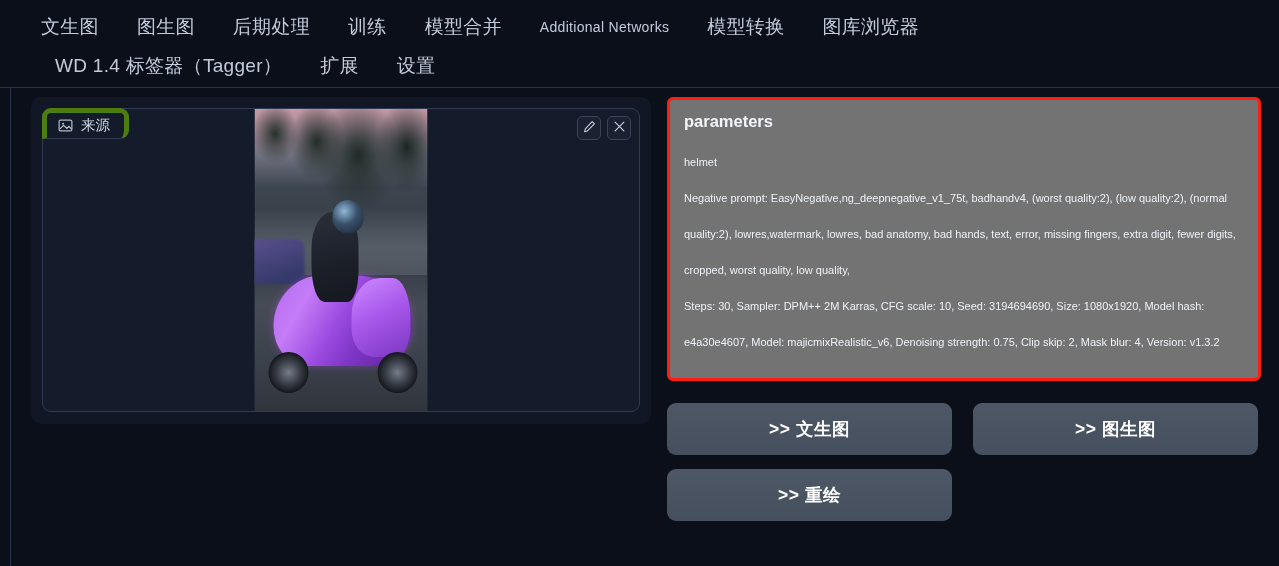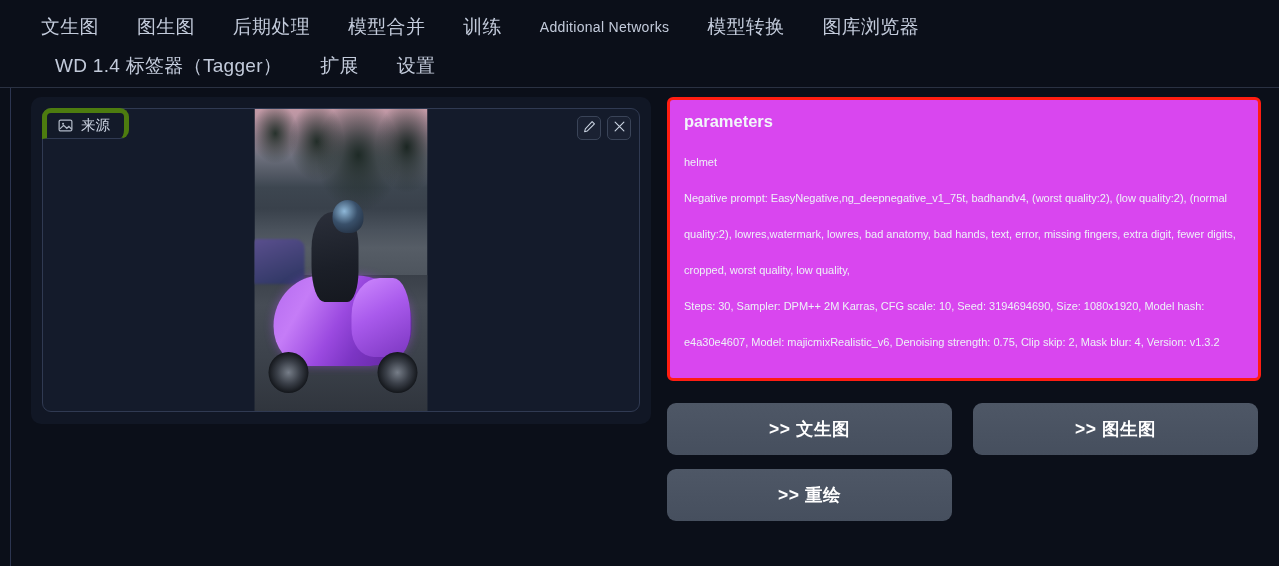--- a/index.html
+++ b/index.html
@@ -160,21 +160,21 @@
   .photo .wheel.w1 { left: 8%; }
   .photo .wheel.w2 { right: 6%; }
 
   
   .right-panel { position: absolute; left: 656px; top: 9px; width: 597px; }
 
   .params-box {
     position: relative;
     width: 594px;
     min-height: 284px;
-    background: #d946ef;
+    background: #737373;
     border: 3px solid #ff1d12;
     border-radius: 6px;
     padding: 12px 14px 13px 14px;
   }
   .params-title {
     color: #f2f5fa;
     font-weight: bold;
     font-size: 16.5px;
     margin-bottom: 13px;
   }
@@ -212,22 +212,22 @@
 <div id="app">
 
   <div class="tabbar">
 
     <div class="tabrow">
       <div class="tab">文生图</div>
       <div class="tab">图生图</div>
       <div class="tab">后期处理</div>
 
 
+      <div class="tab">训练</div>
       <div class="tab">模型合并</div>
-      <div class="tab">训练</div>
       <div class="tab latin">Additional Networks</div>
       <div class="tab">模型转换</div>
       <div class="tab">图库浏览器</div>
     </div>
 
     <div class="tabrow row2">
       <div class="tab">WD 1.4 标签器（Tagger）</div>
       <div class="tab">扩展</div>
       <div class="tab">设置</div>
     </div>

